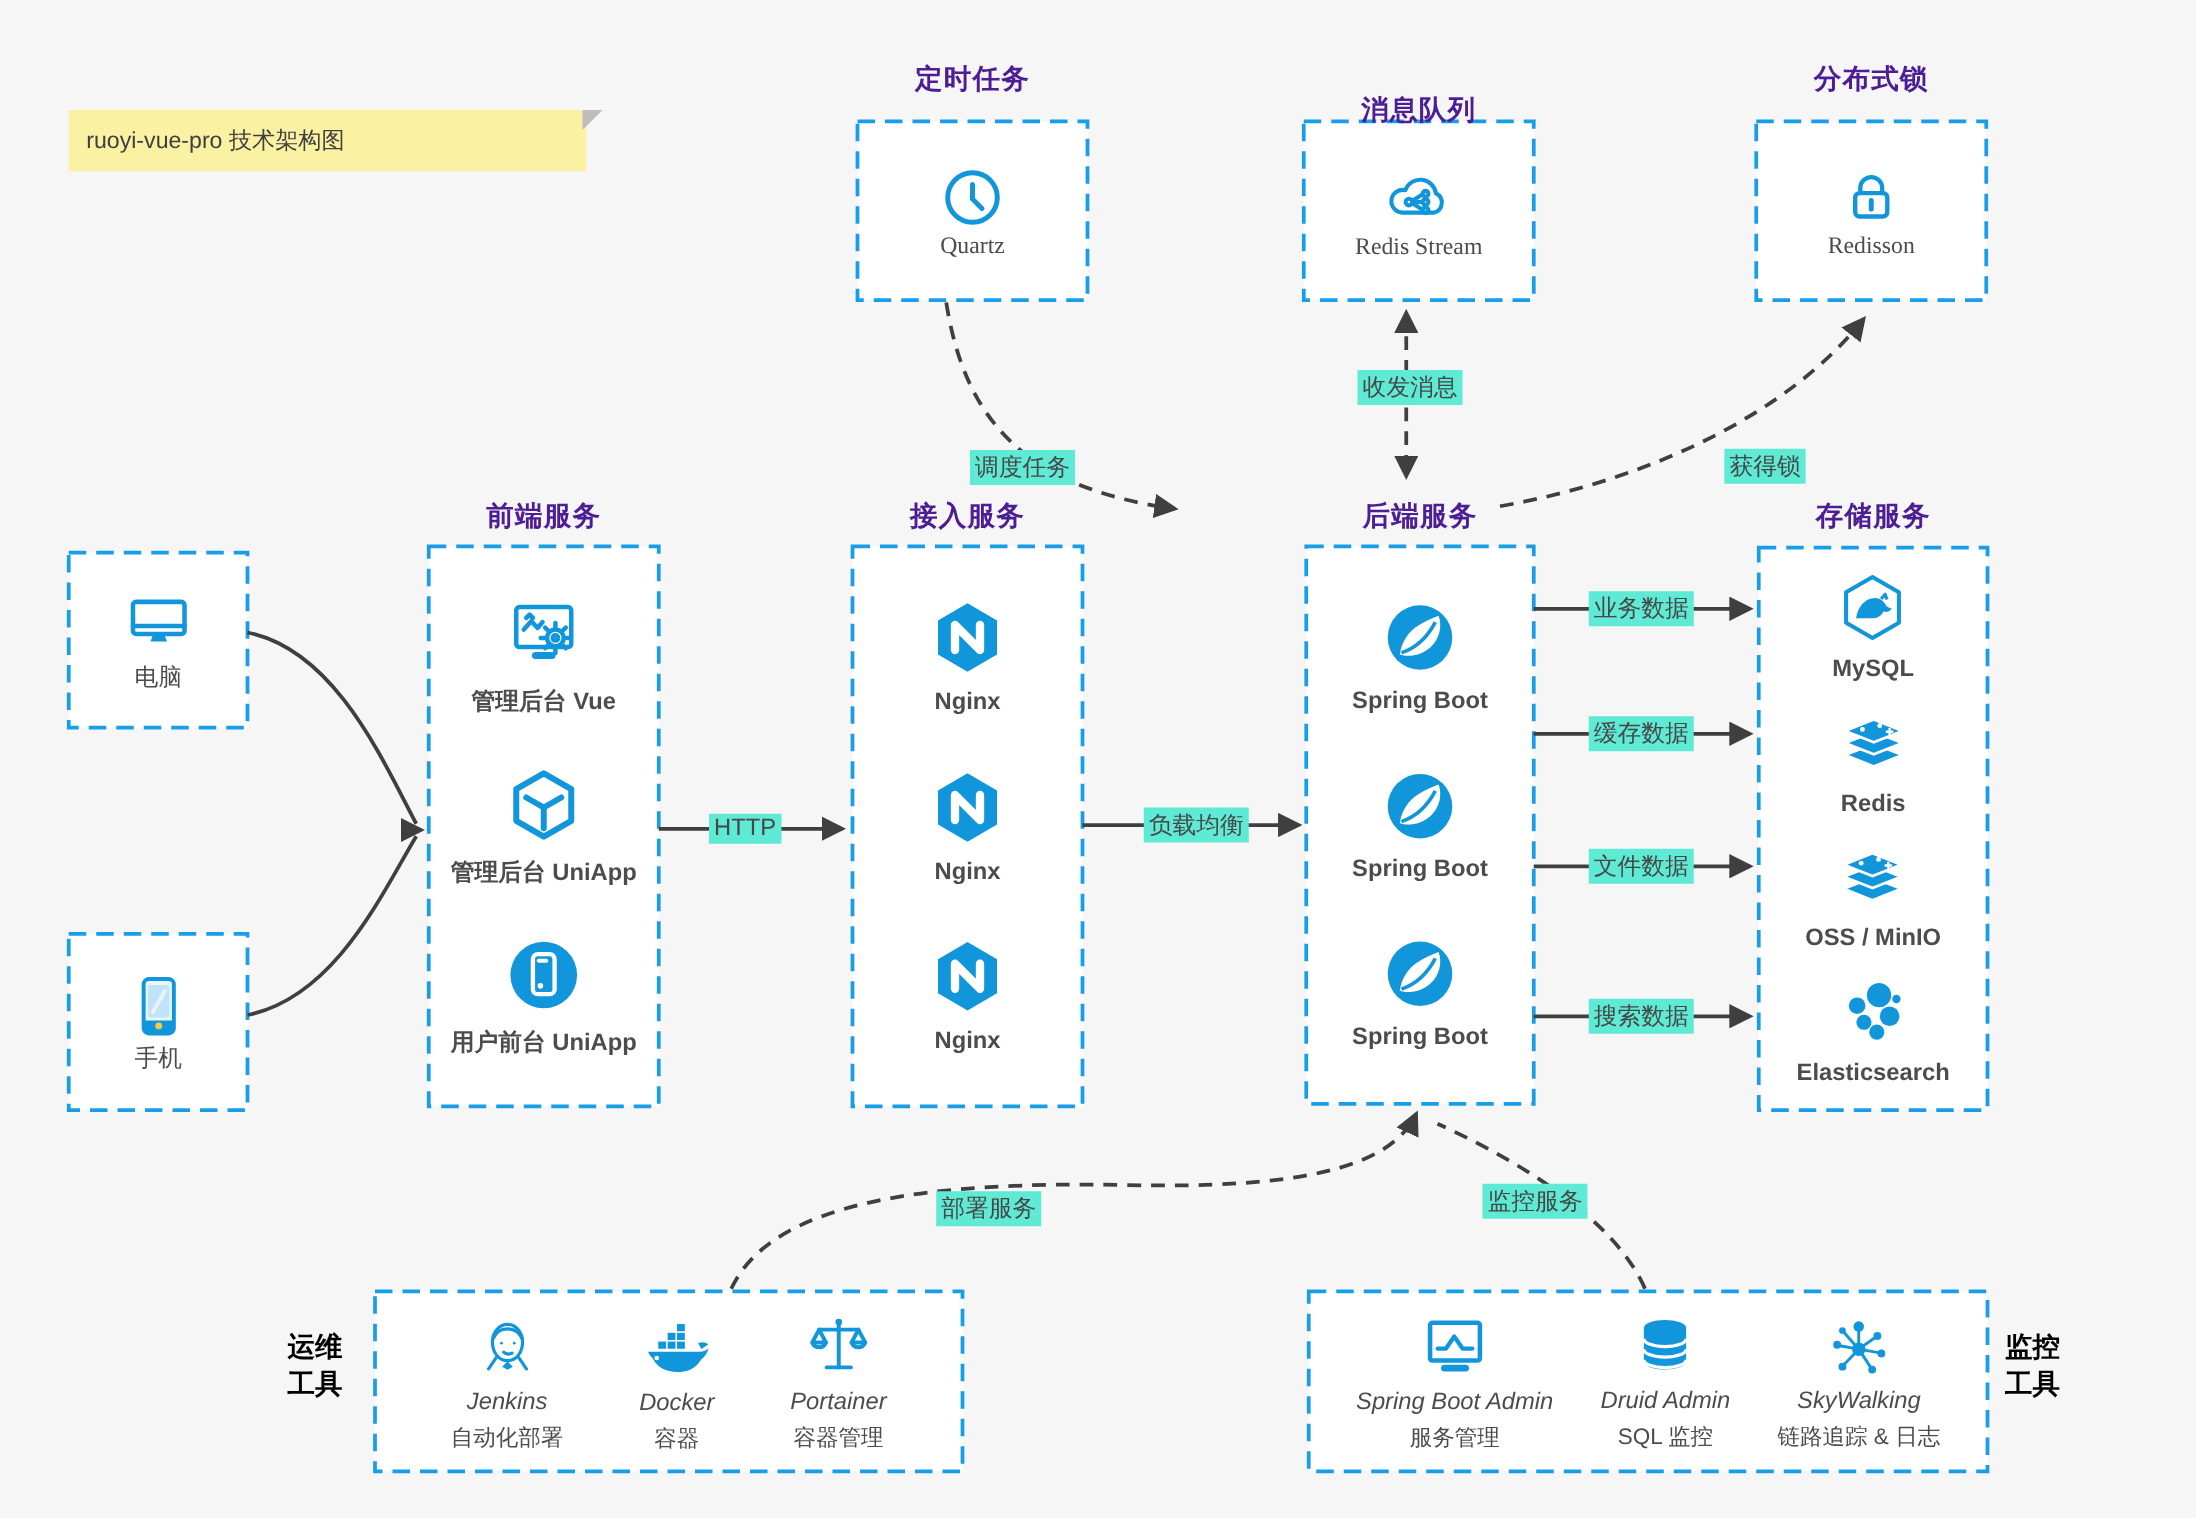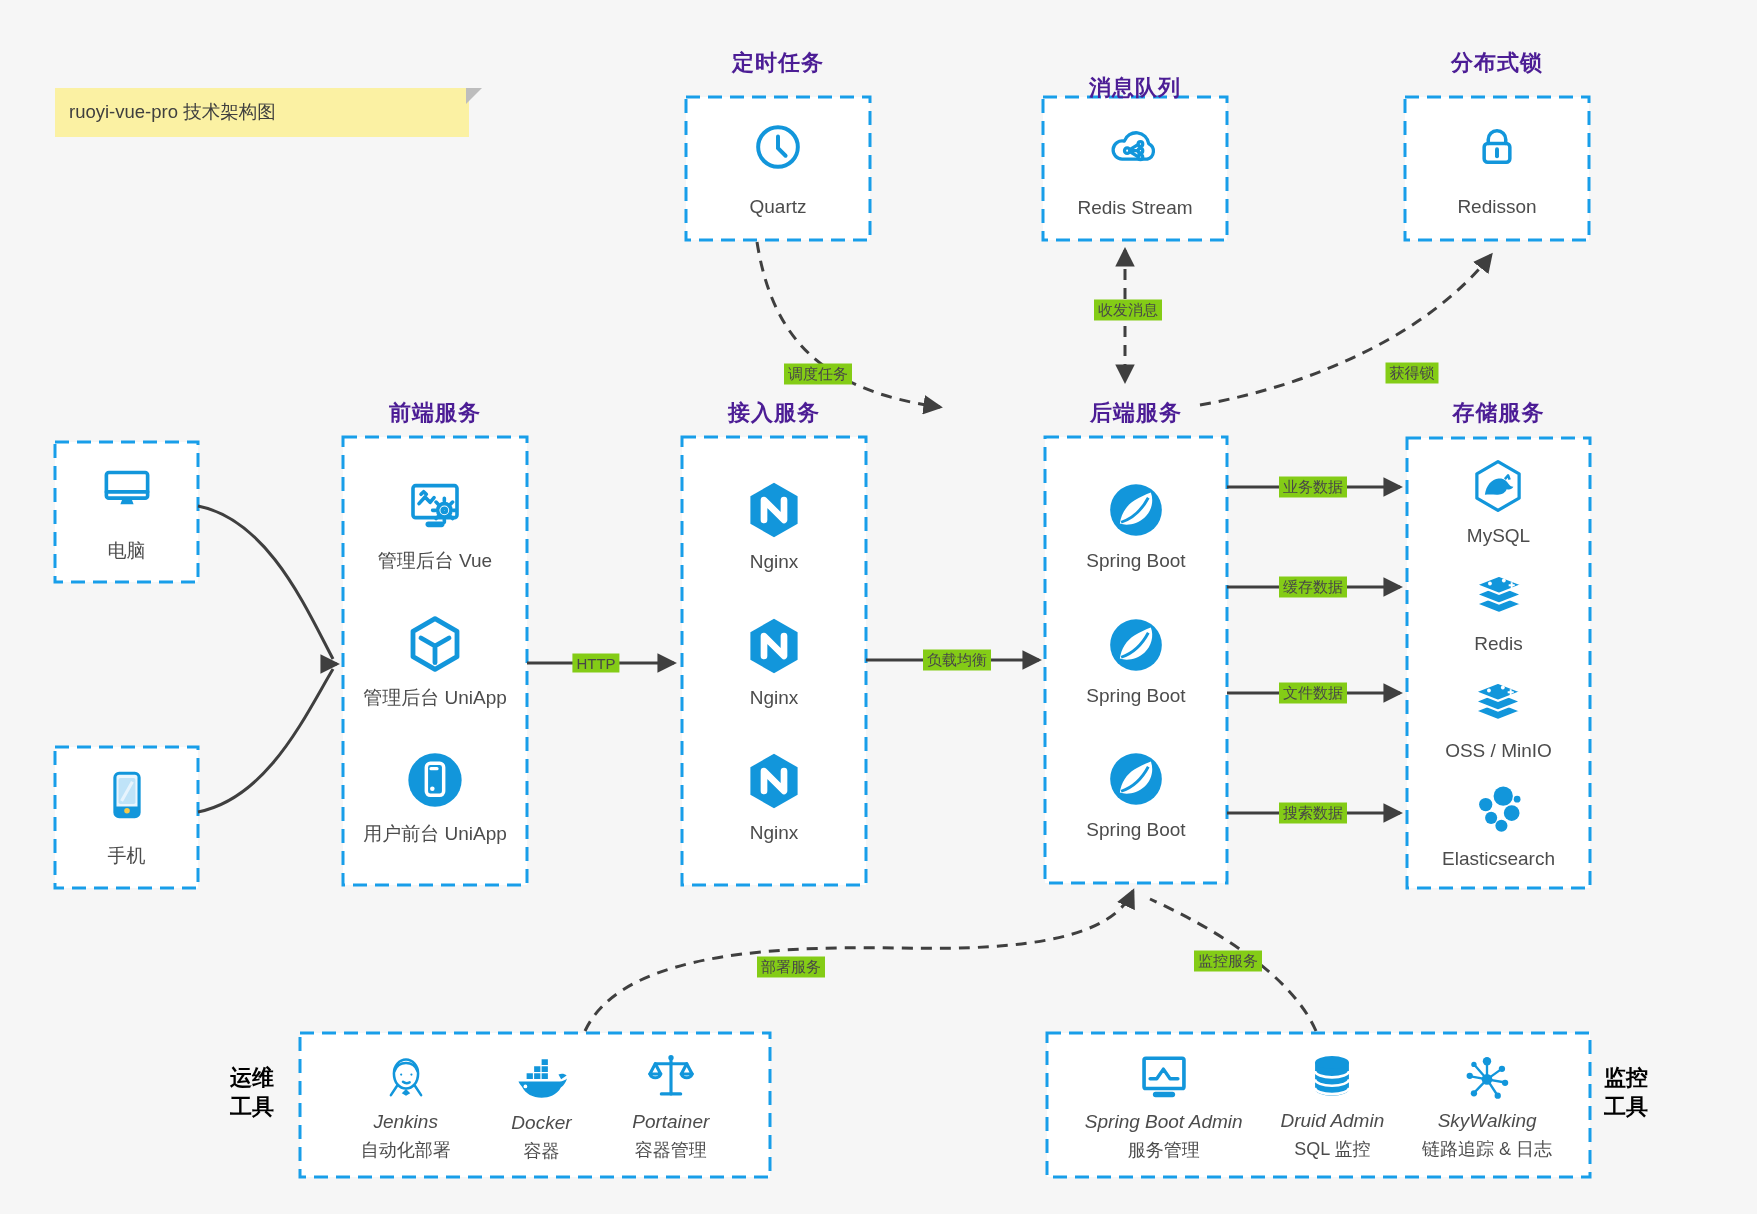--- a/index.html
+++ b/index.html
@@ -3,30 +3,30 @@
 <meta charset="utf-8">
 <style>
   html,body{margin:0;padding:0;background:#f6f6f6;}
   #canvas{position:relative;width:1757px;height:1214px;background:#f6f6f6;
     font-family:"Liberation Sans","DejaVu Sans",sans-serif;overflow:hidden;}
   #connectors{position:absolute;left:0;top:0;z-index:1;}
   .col-title{position:absolute;z-index:3;text-align:center;font-size:22px;font-weight:700;
     color:#4c1d95;letter-spacing:1px;white-space:nowrap;}
   .box-content{position:absolute;z-index:2;display:flex;flex-direction:column;
     align-items:center;justify-content:space-evenly;}
-  .box-content.center{}
+  .box-content.center{justify-content:center;font-family:Liberation Serif, serif;}
   .row-content{position:absolute;z-index:2;display:flex;flex-direction:row;
     align-items:center;justify-content:space-evenly;}
-  .node{display:flex;flex-direction:column;align-items:center;gap:9px;}
+  .node{display:flex;flex-direction:column;align-items:center;gap:9px;font-weight:bold;}
   .bnode{display:flex;flex-direction:column;align-items:center;gap:5px;}
   .node-label{font-size:19px;color:#4c4c4c;white-space:nowrap;}
   .bname{font-size:19px;color:#4c4c4c;white-space:nowrap;font-style:italic;}
   .bdesc{font-size:18px;color:#4c4c4c;white-space:nowrap;}
-  .edge-label{position:absolute;z-index:3;transform:translate(-50%,-50%);font-size:15px;
-    color:#474747;background:#84cc16;padding:1px 4px;white-space:nowrap;}
+  .edge-label{position:absolute;z-index:3;transform:translate(-50%,-50%);font-size:19px;
+    color:#474747;background:#5eead4;padding:1px 4px;white-space:nowrap;}
   .side-label{position:absolute;z-index:3;font-size:22px;font-weight:700;color:#000000;
     line-height:1.32;}
   .note{position:absolute;left:55px;top:88px;width:400px;z-index:3;background:#fbf1a3;
     padding:10px 0 10px 14px;font-size:18.5px;color:#3f3f3f;line-height:1.55;}
   .note-fold{position:absolute;top:0;right:-13px;width:0;height:0;
     border-top:16px solid #bdbdbd;border-right:16px solid transparent;}
   svg{display:block;}
 </style>
 </head>
 <body>

